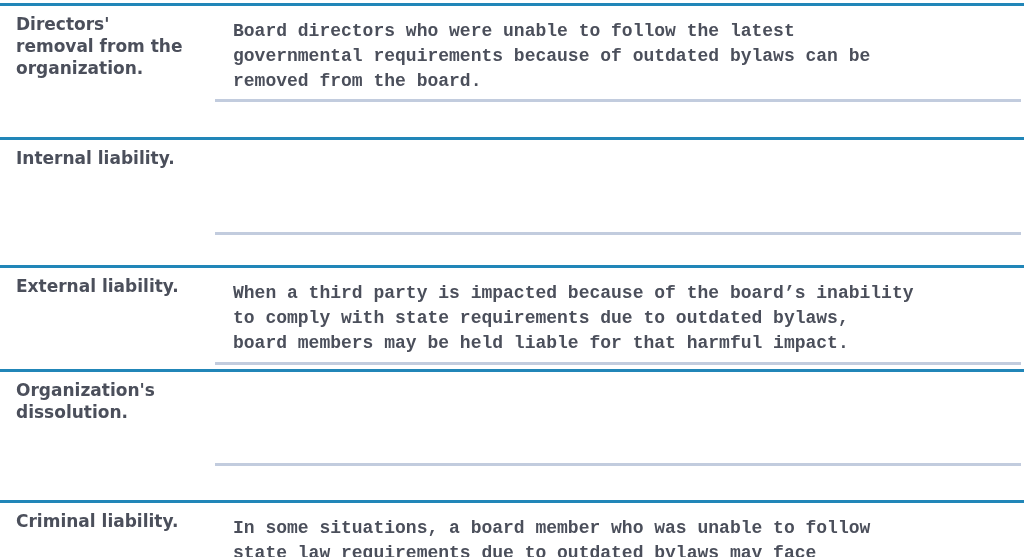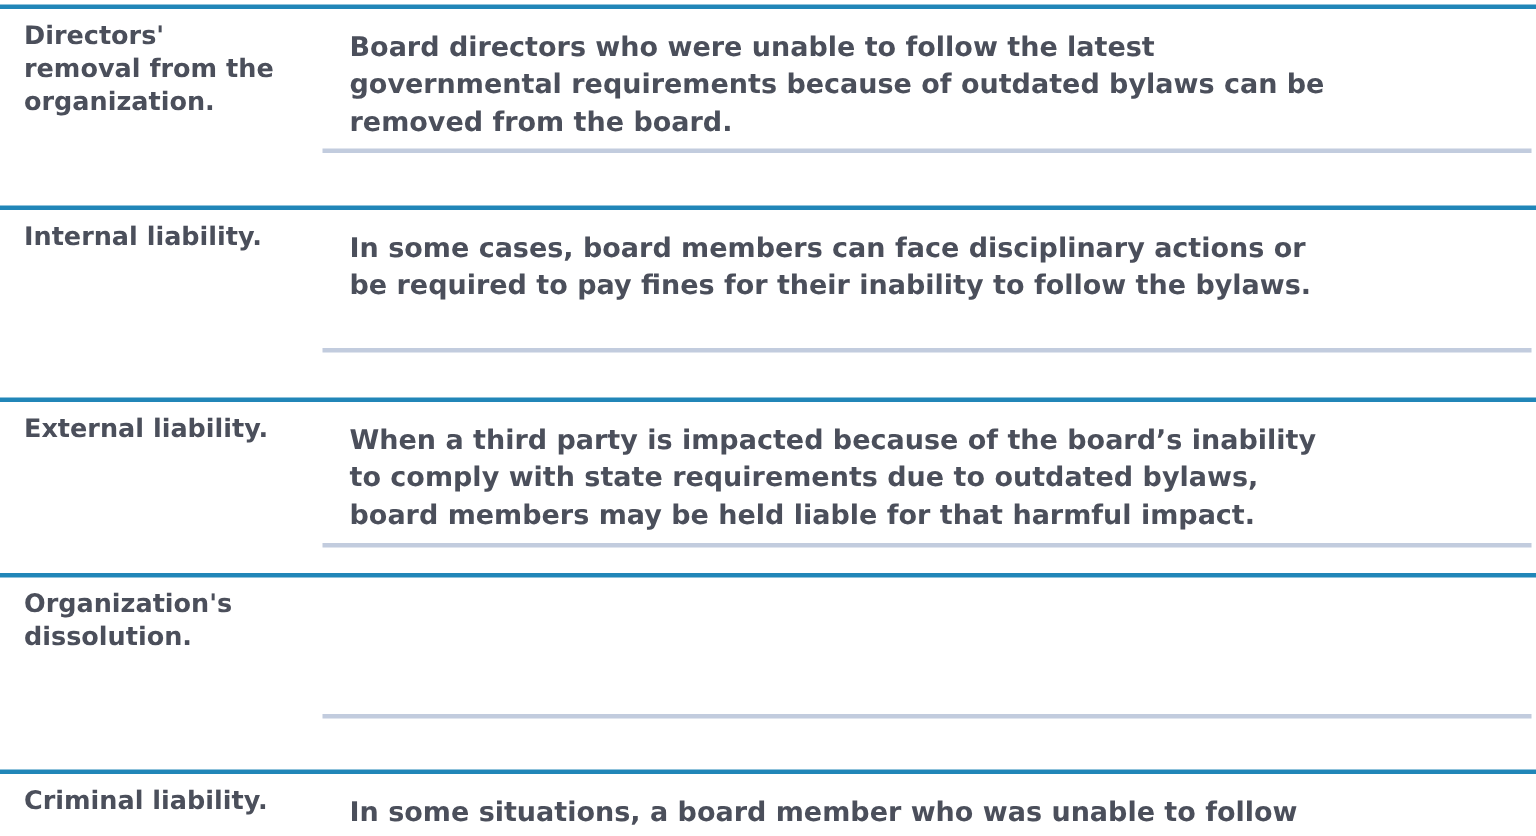--- a/index.html
+++ b/index.html
@@ -30,20 +30,21 @@
     line-height: 22px;
     white-space: pre-line;
   }
   .text-cell {
     flex: 1;
     box-sizing: border-box;
     padding: 13px 34px 0 16px;
     font-size: 18px;
     line-height: 25px;
     white-space: pre-line;
+    font-family: Liberation Mono, monospace;
   }
   .light-line {
     position: absolute;
     left: 215px;
     right: 3px;
     bottom: 4px;
     height: 3px;
     background: #c2ccde;
   }
   .citation {
@@ -62,34 +63,32 @@
 removal from the
 organization.</div>
     <div class="text-cell">Board directors who were unable to follow the latest
 governmental requirements because of outdated bylaws can be
 removed from the board.</div>
     <div class="light-line"></div>
   </div>
 
   <div class="row" style="height: 102px; margin-top: 31px;">
     <div class="label-cell">Internal liability.</div>
-    <div class="text-cell">In some cases, board members can face disciplinary actions or
-be required to pay fines for their inability to follow the bylaws.</div>
     <div class="light-line"></div>
   </div>
 
   <div class="row" style="height: 104px; margin-top: 26px;">
     <div class="label-cell">External liability.</div>
     <div class="text-cell">When a third party is impacted because of the board’s inability
 to comply with state requirements due to outdated bylaws,
 board members may be held liable for that harmful impact.</div>
     <div class="light-line"></div>
   </div>
 
-  <div class="row" style="height: 101px; margin-top: 13px;">
+  <div class="row" style="height: 101px;">
     <div class="label-cell">Organization's
 dissolution.</div>
     <div class="light-line"></div>
   </div>
 
   <div class="row" style="height: 102px; margin-top: 30px;">
     <div class="label-cell">Criminal liability.</div>
     <div class="text-cell">In some situations, a board member who was unable to follow
 state law requirements due to outdated bylaws may face
 criminal charges.</div>

